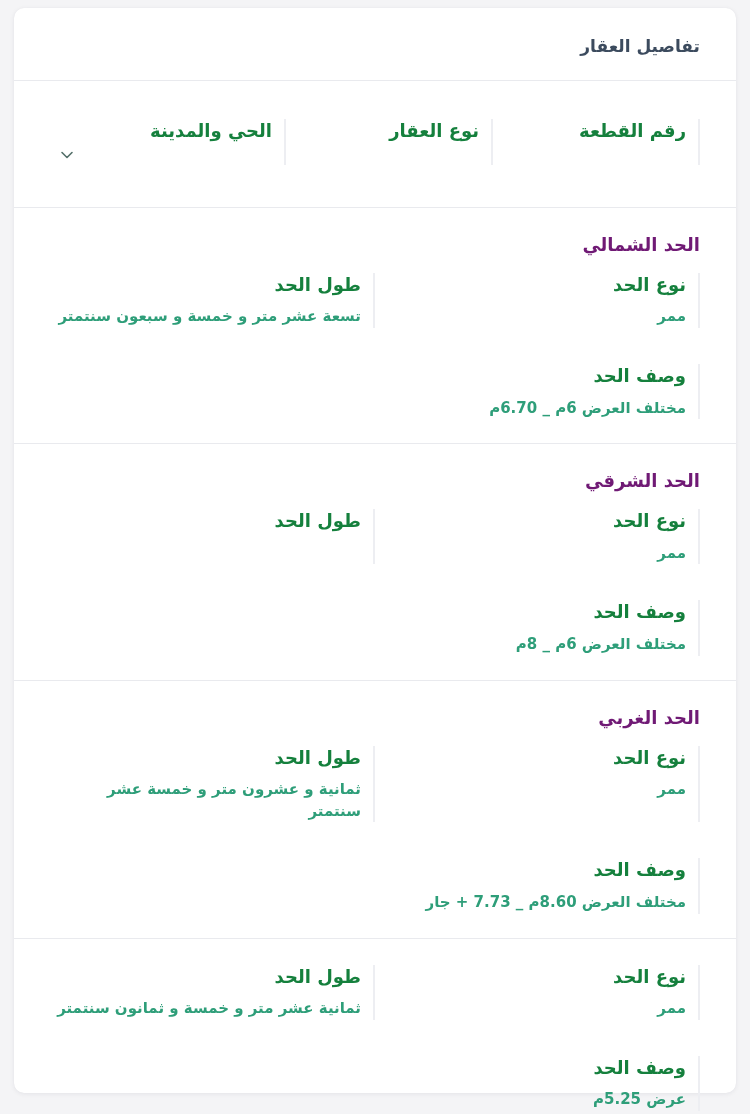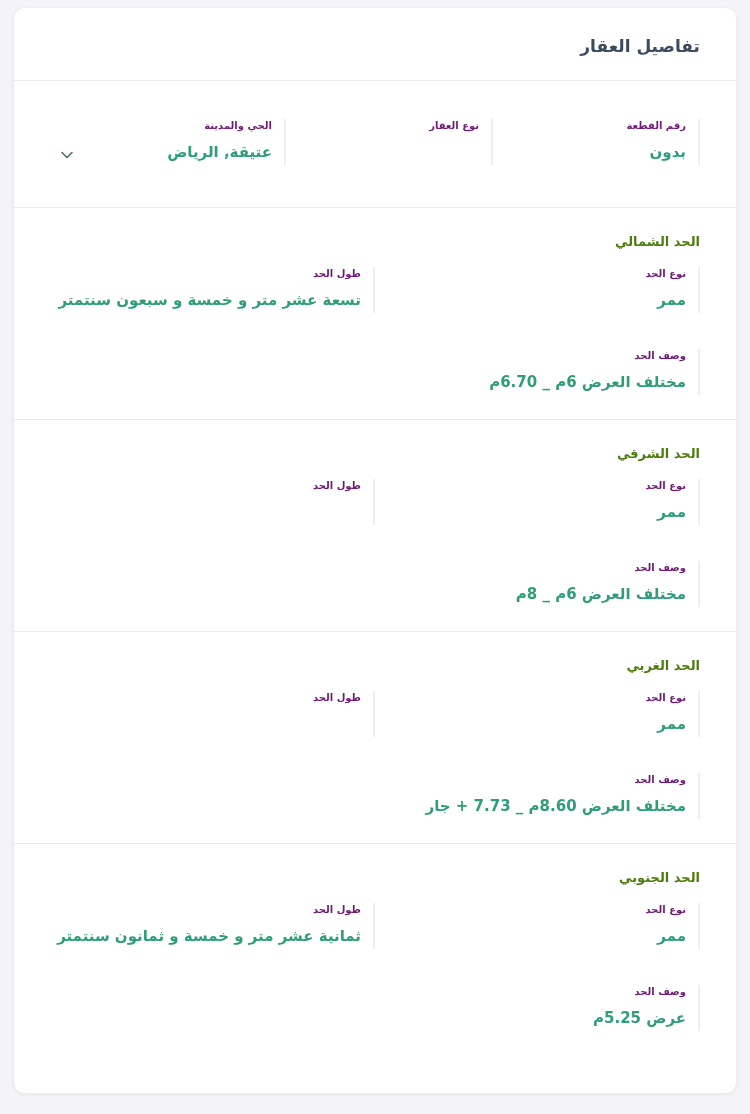--- a/index.html
+++ b/index.html
@@ -33,23 +33,23 @@
     background: #e9eaee;
     width: 100%;
   }
   
   .field {
     border-right: 2px solid #edeef2;
     padding-right: 12px;
     min-height: 46px;
   }
   .field-label {
-    font-size: 10px;
+    font-size: 18px;
     font-weight: 600;
-    color: #701a75;
+    color: #15803d;
     margin-bottom: 10px;
     line-height: 1.3;
   }
   .field-value {
     font-size: 15px;
     font-weight: 700;
     color: #2e9e79;
     line-height: 1.45;
   }
   
@@ -63,53 +63,51 @@
     background: none;
     border: none;
     padding: 4px;
     cursor: pointer;
     line-height: 0;
   }
   
   .boundary-section { padding-top: 26px; padding-bottom: 24px; }
   .section-title {
     margin: 0 0 18px;
-    font-size: 13px;
+    font-size: 18px;
     font-weight: 700;
-    color: #4d7c0f;
+    color: #701a75;
   }
   .section-row { display: flex; margin-bottom: 24px; }
   .section-row .field { flex: 1; box-sizing: border-box; }
   .desc-field { max-width: 640px; margin-top: 36px; }
 </style>
 </head>
 <body>
 
 <div class="card">
 
   <div class="pad">
     <h1 class="card-title">تفاصيل العقار</h1>
   </div>
   <div class="divider"></div>
 
   <div class="pad summary-wrap">
     <div class="summary-row">
 
       <div class="field">
         <div class="field-label">رقم القطعة</div>
-        <div class="field-value">بدون</div>
       </div>
 
       <div class="field">
         <div class="field-label">نوع العقار</div>
       </div>
 
       <div class="field">
         <div class="field-label">الحي والمدينة</div>
-        <div class="field-value">عتيقة, الرياض</div>
       </div>
 
       <button class="chevron-btn">
         <span>
           <svg width="16" height="16" viewBox="0 0 16 16" fill="none">
             <path d="M3 5.5 L8 10.5 L13 5.5" stroke="#54706a" stroke-width="1.6" stroke-linecap="round" stroke-linejoin="round"></path>
           </svg>
         </span>
       </button>
 
@@ -156,31 +154,31 @@
 
   <section class="pad boundary-section">
     <h2 class="section-title">الحد الغربي</h2>
     <div class="section-row">
       <div class="field">
         <div class="field-label">نوع الحد</div>
         <div class="field-value">ممر</div>
       </div>
       <div class="field">
         <div class="field-label">طول الحد</div>
+        <div class="field-value">ثمانية و عشرون متر و خمسة عشر سنتمتر</div>
       </div>
     </div>
     <div class="field desc-field">
       <div class="field-label">وصف الحد</div>
       <div class="field-value">مختلف العرض 8.60م _ 7.73 + جار</div>
     </div>
   </section>
   <div class="divider"></div>
 
   <section class="pad boundary-section">
-    <h2 class="section-title">الحد الجنوبي</h2>
     <div class="section-row">
       <div class="field">
         <div class="field-label">نوع الحد</div>
         <div class="field-value">ممر</div>
       </div>
       <div class="field">
         <div class="field-label">طول الحد</div>
         <div class="field-value">ثمانية عشر متر و خمسة و ثمانون سنتمتر</div>
       </div>
     </div>

